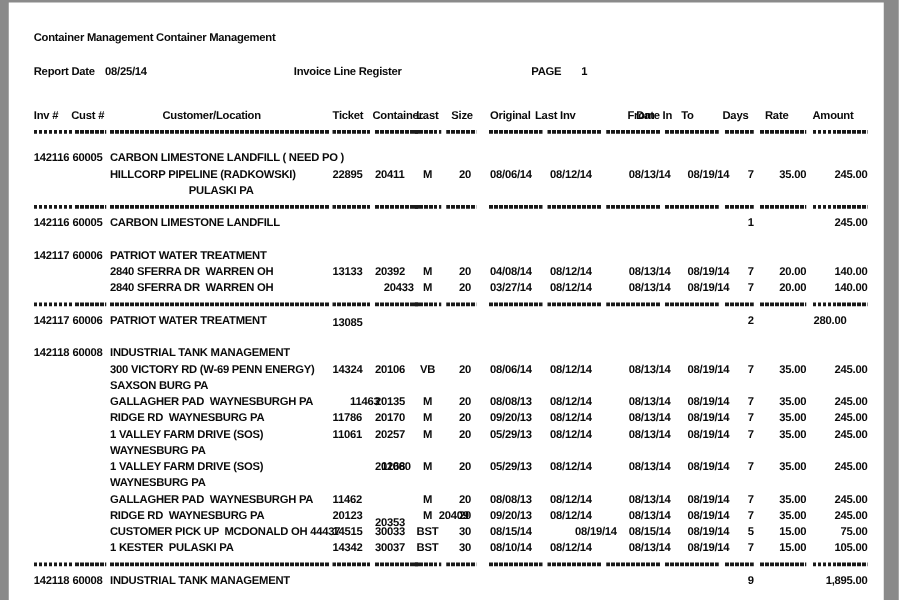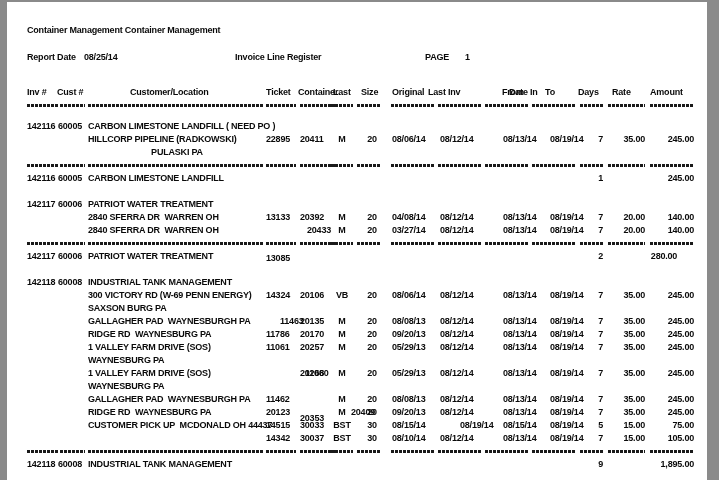--- a/index.html
+++ b/index.html
@@ -291,20 +291,21 @@
         <span class="cell" style="left: 353px; top: 1px; width: 24px; text-align: center;">30</span>
         <span class="cell" style="left: 385px; top: 1px; width: 46px; text-align: left;">08/15/14</span>
         <span class="cell" style="left: 453px; top: 1px; width: 42px; text-align: left;">08/19/14</span>
         <span class="cell" style="left: 496px; top: 1px; width: 46px; text-align: left;">08/15/14</span>
         <span class="cell" style="left: 543px; top: 1px; width: 46px; text-align: left;">08/19/14</span>
         <span class="cell" style="left: 566px; top: 1px; width: 30px; text-align: right;">5</span>
         <span class="cell" style="left: 594px; top: 1px; width: 44px; text-align: right;">15.00</span>
         <span class="cell" style="left: 627px; top: 1px; width: 60px; text-align: right;">75.00</span>
       </div>
       <div class="row" style="top: 430px;">
+        <span class="cell" style="left: 81px; top: 1px; width: 178px; text-align: left;">1 KESTER  PULASKI PA</span>
         <span class="cell" style="left: 259px; top: 1px; width: 32px; text-align: left;">14342</span>
         <span class="cell" style="left: 293px; top: 1px; width: 38px; text-align: left;">30037</span>
         <span class="cell" style="left: 321px; top: 1px; width: 28px; text-align: center;">BST</span>
         <span class="cell" style="left: 353px; top: 1px; width: 24px; text-align: center;">30</span>
         <span class="cell" style="left: 385px; top: 1px; width: 46px; text-align: left;">08/10/14</span>
         <span class="cell" style="left: 433px; top: 1px; width: 46px; text-align: left;">08/12/14</span>
         <span class="cell" style="left: 496px; top: 1px; width: 46px; text-align: left;">08/13/14</span>
         <span class="cell" style="left: 543px; top: 1px; width: 46px; text-align: left;">08/19/14</span>
         <span class="cell" style="left: 566px; top: 1px; width: 30px; text-align: right;">7</span>
         <span class="cell" style="left: 594px; top: 1px; width: 44px; text-align: right;">15.00</span>

